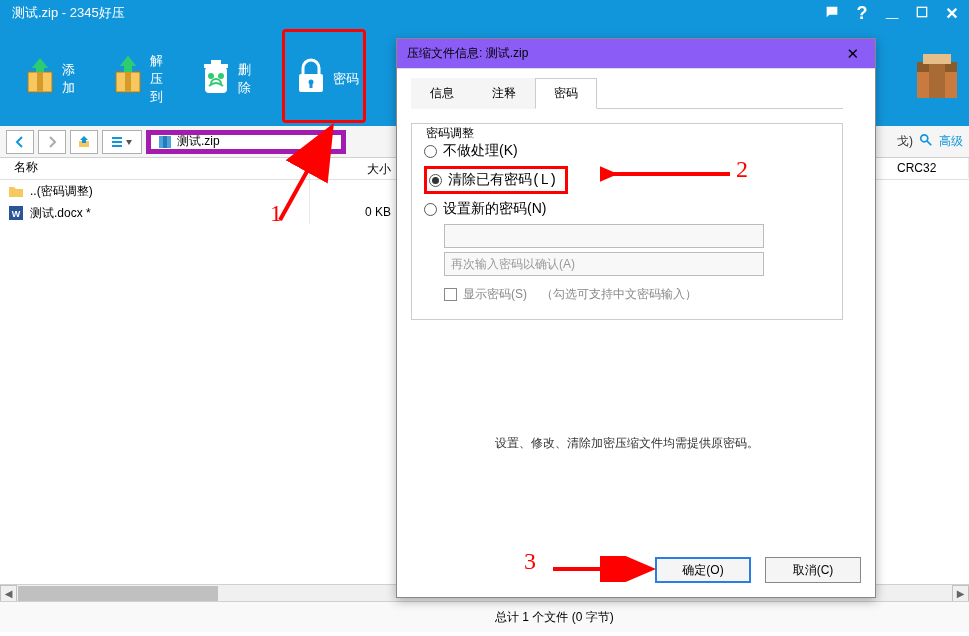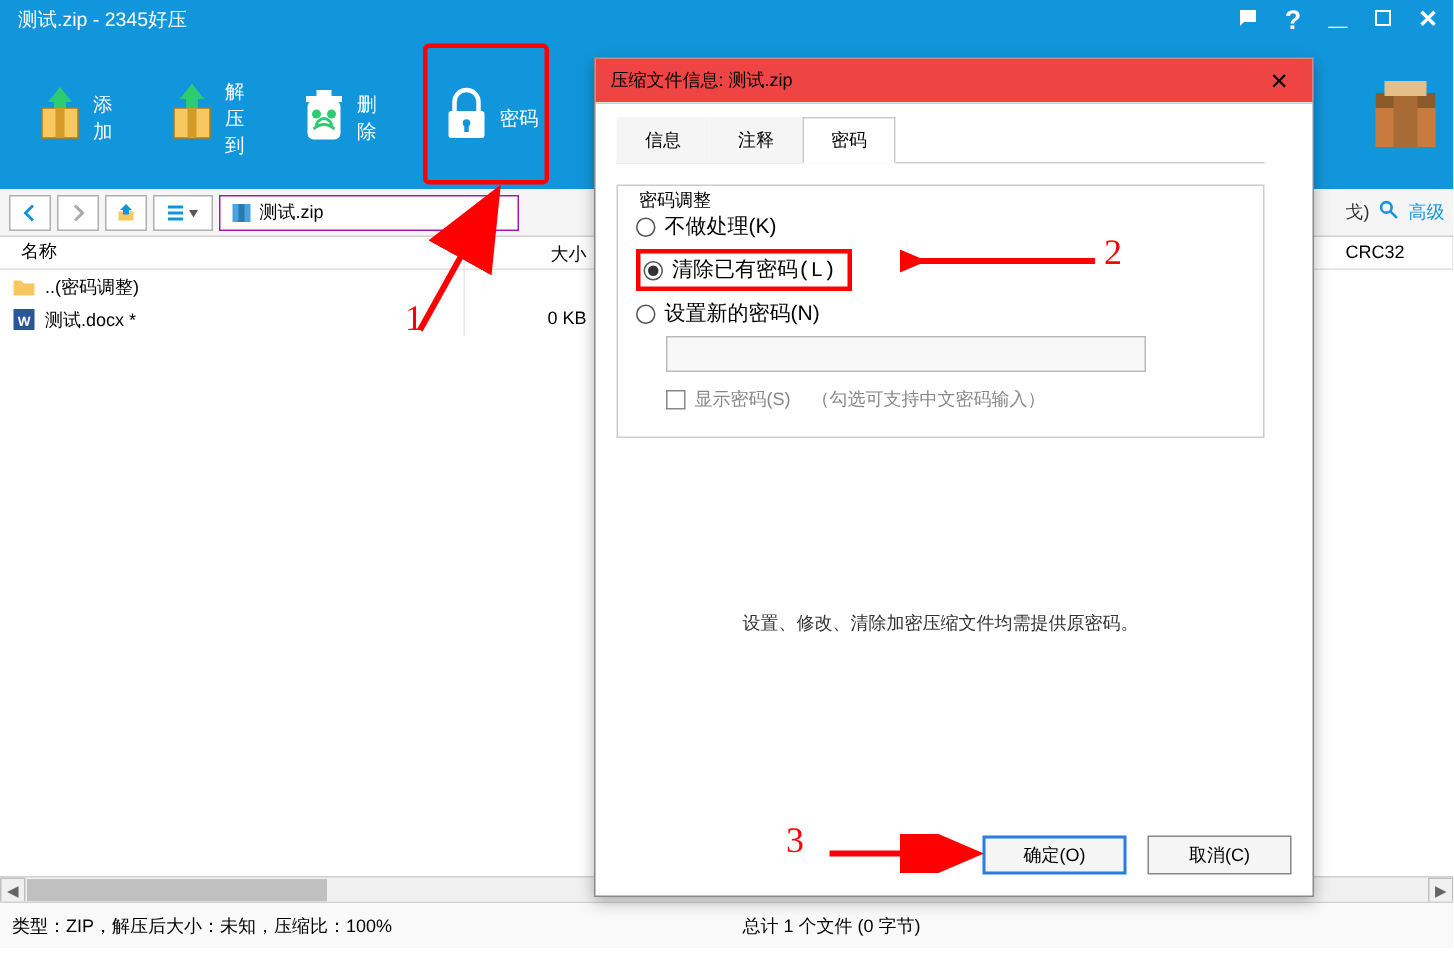--- a/index.html
+++ b/index.html
@@ -58,21 +58,21 @@
   .addr-btn {
     width: 28px; height: 24px;
     background: #fff;
     border: 1px solid #b0b0b0;
     display: flex; align-items: center; justify-content: center;
     font-size: 12px;
   }
   .addr-input {
     flex: 0 0 200px;
     height: 24px;
-    border: 1px solid #a21caf;
+    border: 5px solid #a21caf;
     background: #fff;
     display: flex; align-items: center;
     padding: 0 6px;
     gap: 4px;
   }
   .zip-icon { width: 16px; height: 16px; display: inline-block; }
   .addrbar-right {
     margin-left: auto;
     display: flex;
     align-items: center;
@@ -135,21 +135,21 @@
     border: 1px solid #888;
     box-shadow: 0 3px 10px rgba(0,0,0,0.3);
     display: flex; flex-direction: column;
   }
   .dlg-title {
     height: 30px;
     display: flex; align-items: center;
     padding: 0 10px;
     font-size: 12px;
     border-bottom: 1px solid #ddd;
-    background: #ef4444;
+    background: #8b5cf6;
   }
   .dlg-title .close { margin-left: auto; font-size: 15px; cursor: pointer; padding: 0 6px; }
   .dlg-body { flex: 1; padding: 8px 32px 0 14px; position: relative; }
   .tabs { display: flex; border-bottom: 1px solid #ccc; }
   .tab {
     padding: 6px 18px;
     font-size: 12px;
     border: 1px solid transparent;
     border-bottom: none;
     cursor: pointer;
@@ -389,21 +389,20 @@
   </div>
   <div class="scrollbar-h">
     <div class="scroll-arrow">◀</div>
     <div class="scroll-thumb"></div>
     <div style="flex:1"></div>
     <div class="scroll-arrow">▶</div>
   </div>
 </div>
 
 <div class="statusbar">
-  <span class="left">类型：ZIP，解压后大小：未知，压缩比：100%</span>
   <span class="mid">总计 1 个文件 (0 字节)</span>
 </div>
 
 <div class="dialog">
   <div class="dlg-title">
     <span>压缩文件信息: 测试.zip</span>
     <span class="close">✕</span>
   </div>
   <div class="dlg-body">
     <div class="tabs">
@@ -421,20 +420,21 @@
       <div class="radio-row highlighted">
         <span class="radio checked"></span>
         <span>清除已有密码(L)</span>
       </div>
       <div class="radio-row">
         <span class="radio"></span>
         <span>设置新的密码(N)</span>
       </div>
 
       <div class="pw-input"></div>
+      <div class="pw-input">再次输入密码以确认(A)</div>
 
       <div class="check-row">
         <span class="checkbox"></span>
         <span>显示密码(S)</span>
         <span style="margin-left:8px;">（勾选可支持中文密码输入）</span>
       </div>
     </div>
 
     <div class="hint">设置、修改、清除加密压缩文件均需提供原密码。</div>
   </div>

